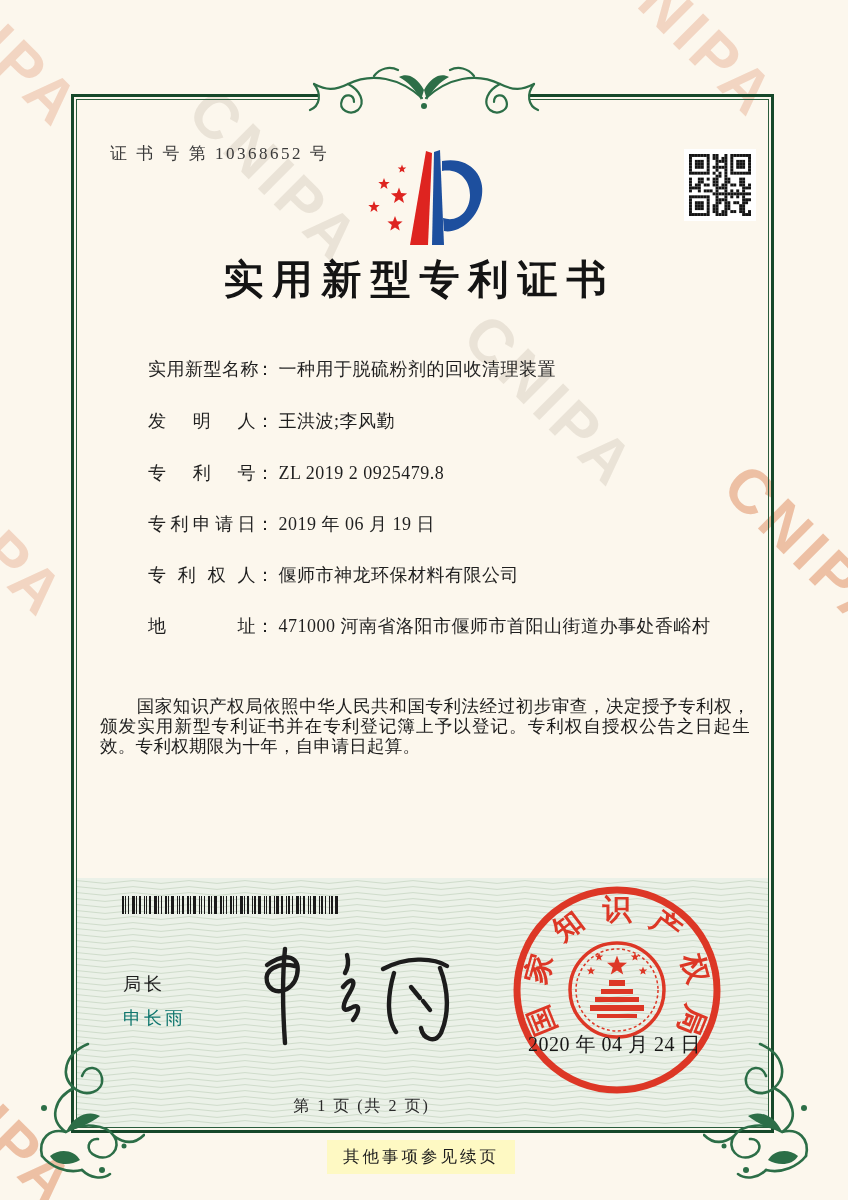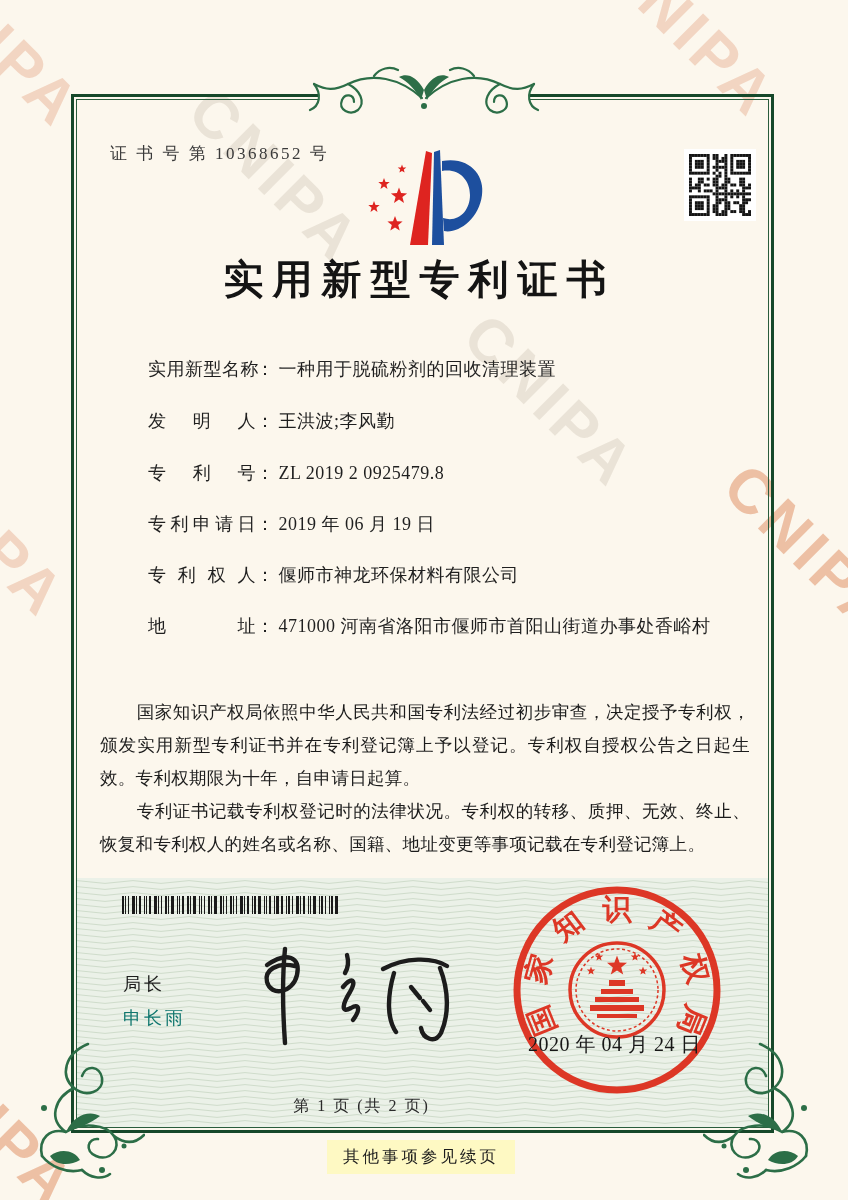--- a/index.html
+++ b/index.html
@@ -25,21 +25,21 @@
   .content{position:absolute;z-index:6;}
   #certNo{left:110px;top:142px;font-size:17px;letter-spacing:2.5px;color:#3a3a3a;}
   #title{left:71px;top:252px;width:697px;text-align:center;font-size:40px;
          font-weight:bold;letter-spacing:9px;color:#141414;}
   .field-row{position:absolute;left:112px;font-size:18px;color:#1f1f1f;
              letter-spacing:.5px;white-space:nowrap;z-index:6;}
   .flabel{display:inline-block;width:108px;text-align:justify;text-align-last:justify;margin-left:36px;}
   .fcolon{display:inline-block;margin-right:4px;}
   .fgroup2{position:absolute;left:333px;top:0;}
   #paras{left:100px;top:696px;width:650px;z-index:6;}
-  #paras p{margin:0;font-size:17.5px;line-height:33px;text-indent:2.1em;
+  #paras p{margin:0;font-size:17.5px;line-height:20px;text-indent:2.1em;
            letter-spacing:.3px;color:#1c1c1c;text-align:justify;}
   #signerTitle{left:123px;top:972px;font-size:18px;letter-spacing:3px;color:#1c1c1c;z-index:6;}
   #signerName{left:123px;top:1006px;font-size:18px;letter-spacing:3px;color:#0f766e;z-index:6;}
   #sealDate{left:528px;top:1031px;font-size:20px;letter-spacing:.5px;color:#171717;z-index:8;}
   #pageNum{left:71px;top:1096px;width:581px;text-align:center;font-size:16px;
            letter-spacing:2px;color:#2a2a2a;z-index:6;}
   #footerNote{left:327px;top:1140px;background:#fef9c3;padding:6px 16px;font-size:16.5px;
               letter-spacing:3px;color:#1c1c1c;z-index:6;}
   svg{display:block;}
 </style>
@@ -437,21 +437,20 @@
   </div>
   <div class="field-row" style="top:563px">
     <span class="flabel">专利权人</span><span class="fcolon">：</span><span class="fvalue">偃师市神龙环保材料有限公司</span>
   </div>
   <div class="field-row" style="top:614px">
     <span class="flabel">地址</span><span class="fcolon">：</span><span class="fvalue">471000 河南省洛阳市偃师市首阳山街道办事处香峪村</span>
   </div>
 
   <div class="content" id="paras">
     <p>国家知识产权局依照中华人民共和国专利法经过初步审查，决定授予专利权，颁发实用新型专利证书并在专利登记簿上予以登记。专利权自授权公告之日起生效。专利权期限为十年，自申请日起算。</p>
-    <p>专利证书记载专利权登记时的法律状况。专利权的转移、质押、无效、终止、恢复和专利权人的姓名或名称、国籍、地址变更等事项记载在专利登记簿上。</p>
   </div>
 
   <svg class="content" style="left:122px;top:896px;" width="216" height="18" viewBox="0 0 216 18">
     <g id="barcodeBars" fill="#1a1a1a">
         <rect x="0" y="0" width="2" height="18"></rect>
         <rect x="3" y="0" width="1" height="18"></rect>
         <rect x="6" y="0" width="1" height="18"></rect>
         <rect x="10" y="0" width="3" height="18"></rect>
         <rect x="14" y="0" width="1" height="18"></rect>
         <rect x="17" y="0" width="2" height="18"></rect>

